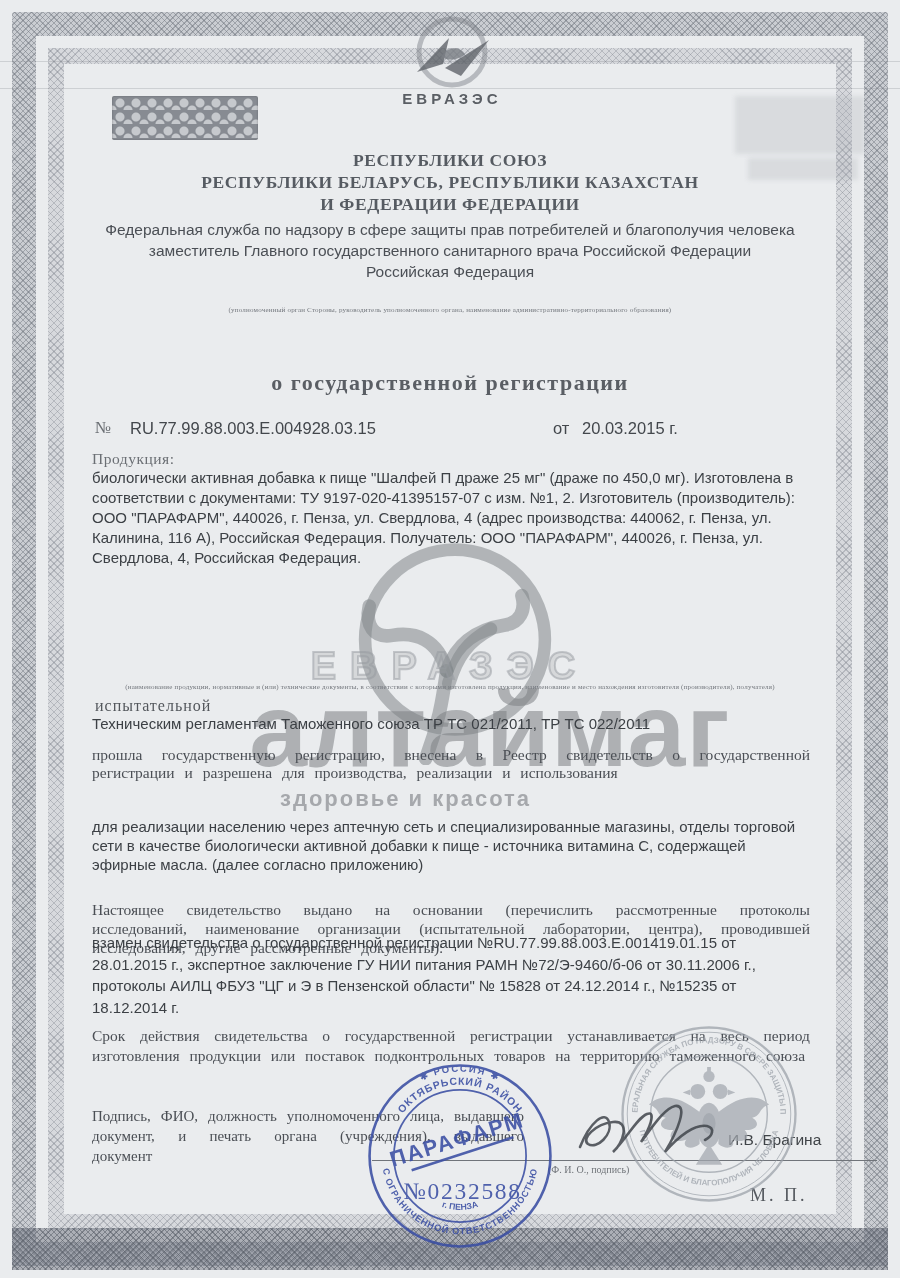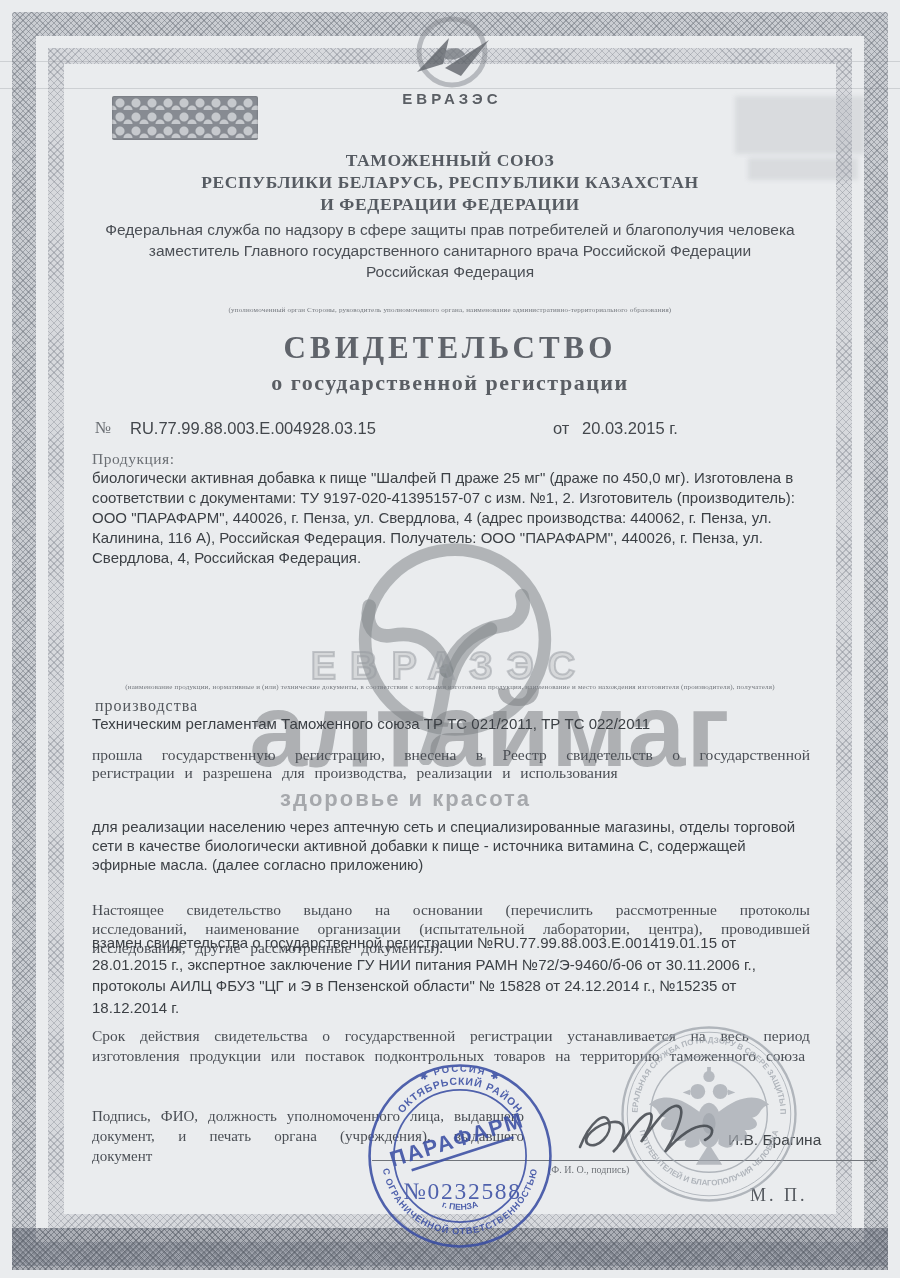--- a/index.html
+++ b/index.html
@@ -109,41 +109,40 @@
         <circle cx="55" cy="36" r="33" fill="none" stroke="rgba(120,124,130,.45)" stroke-width="5"></circle>
         <path d="M20 56 L52 22 L46 48 Z" fill="#60646a" opacity=".8"></path>
         <path d="M48 52 L92 24 L64 60 Z" fill="#60646a" opacity=".8"></path>
         <path d="M44 40 C52 30 62 30 68 38 C62 44 50 46 44 40 Z" fill="#7c8086" opacity=".8"></path>
       </svg>
       <div class="emblem-label">ЕВРАЗЭС</div>
     </div>
 
     <div class="abs honeycomb"></div>
 
-    <div class="abs hdr-line" style="top:150px">ТАМОЖЕННЫЙ СОЮЗ</div>
+    <div class="abs hdr-line" style="top:150px">РЕСПУБЛИКИ СОЮЗ</div>
     <div class="abs hdr-line" style="top:172px">РЕСПУБЛИКИ БЕЛАРУСЬ, РЕСПУБЛИКИ КАЗАХСТАН</div>
     <div class="abs hdr-line" style="top:194px">И ФЕДЕРАЦИИ ФЕДЕРАЦИИ</div>
     <div class="abs agency-line" style="top:221px">Федеральная служба по надзору в сфере защиты прав потребителей и благополучия человека</div>
     <div class="abs agency-line" style="top:242px">заместитель Главного государственного санитарного врача Российской Федерации</div>
     <div class="abs agency-line" style="top:263px">Российская Федерация</div>
     <div class="abs tiny-note" style="top:306px">(уполномоченный орган Стороны, руководитель уполномоченного органа, наименование административно-территориального образования)</div>
 
-    <div class="abs doc-title" style="top:330px">СВИДЕТЕЛЬСТВО</div>
     <div class="abs doc-subtitle" style="top:370px">о государственной регистрации</div>
 
     <div class="abs serif" style="left:95px;top:418px;font-size:17px;color:#6b6f74">№</div>
     <div class="abs reg-row" style="left:130px;top:419px">RU.77.99.88.003.E.004928.03.15</div>
     <div class="abs reg-row" style="left:553px;top:419px">от</div>
     <div class="abs reg-row" style="left:582px;top:419px">20.03.2015 г.</div>
 
     <div class="abs serif" style="left:92px;top:450px;font-size:15.5px;color:#6b6f74;letter-spacing:.5px">Продукция:</div>
     <div class="abs para" style="top:468px">биологически активная добавка к пище "Шалфей П драже 25 мг" (драже по 450,0 мг). Изготовлена в соответствии с документами: ТУ 9197-020-41395157-07 с изм. №1, 2. Изготовитель (производитель): ООО "ПАРАФАРМ", 440026, г. Пенза, ул. Свердлова, 4 (адрес производства: 440062, г. Пенза, ул. Калинина, 116 А), Российская Федерация.  Получатель: ООО "ПАРАФАРМ", 440026, г. Пенза, ул. Свердлова, 4, Российская Федерация.</div>
     <div class="abs tiny-note" style="top:683px">(наименование продукции, нормативные и (или) технические документы, в соответствии с которыми изготовлена продукция, наименование и место нахождения изготовителя (производителя), получателя)</div>
 
-    <div class="abs serif" style="left:95px;top:697px;font-size:16px;color:#53575c;letter-spacing:1px">производства</div>
+    <div class="abs serif" style="left:95px;top:697px;font-size:16px;color:#53575c;letter-spacing:1px">испытательной</div>
     <div class="abs para" style="top:714px">Техническим регламентам Таможенного союза ТР ТС 021/2011, ТР ТС 022/2011</div>
 
     <div class="abs para-serif just" style="top:746px;line-height:17.5px">прошла государственную регистрацию, внесена в Реестр свидетельств о государственной регистрации и разрешена для производства, реализации и использования</div>
     <div class="abs para" style="top:817px;line-height:19px">для реализации населению через аптечную сеть и специализированные магазины, отделы торговой сети в качестве биологически активной добавки к пище - источника витамина С, содержащей эфирные масла. (далее согласно приложению)</div>
     <div class="abs para-serif just" style="top:900px;line-height:19px">Настоящее свидетельство выдано на основании (перечислить рассмотренные протоколы исследований, наименование организации (испытательной лаборатории, центра), проводившей исследования, другие рассмотренные документы):</div>
     <div class="abs para" style="top:932px;line-height:21.5px">взамен свидетельства о государственной регистрации №RU.77.99.88.003.E.001419.01.15 от 28.01.2015 г., экспертное заключение ГУ НИИ питания РАМН №72/Э-9460/б-06 от 30.11.2006 г., протоколы АИЛЦ ФБУЗ "ЦГ и Э в Пензенской области" № 15828 от 24.12.2014 г., №15235 от 18.12.2014 г.</div>
     <div class="abs para-serif just" style="top:1106px;width:432px;line-height:20px;font-size:15px">Подпись, ФИО, должность уполномоченного лица, выдавшего документ, и печать органа (учреждения), выдавшего документ</div>
 
     <div class="abs para-serif just" style="top:1026px;line-height:20px">Срок действия свидетельства о государственной регистрации устанавливается на весь период изготовления продукции или поставок подконтрольных товаров на территорию таможенного союза</div>
     <div class="sig-line"></div>

